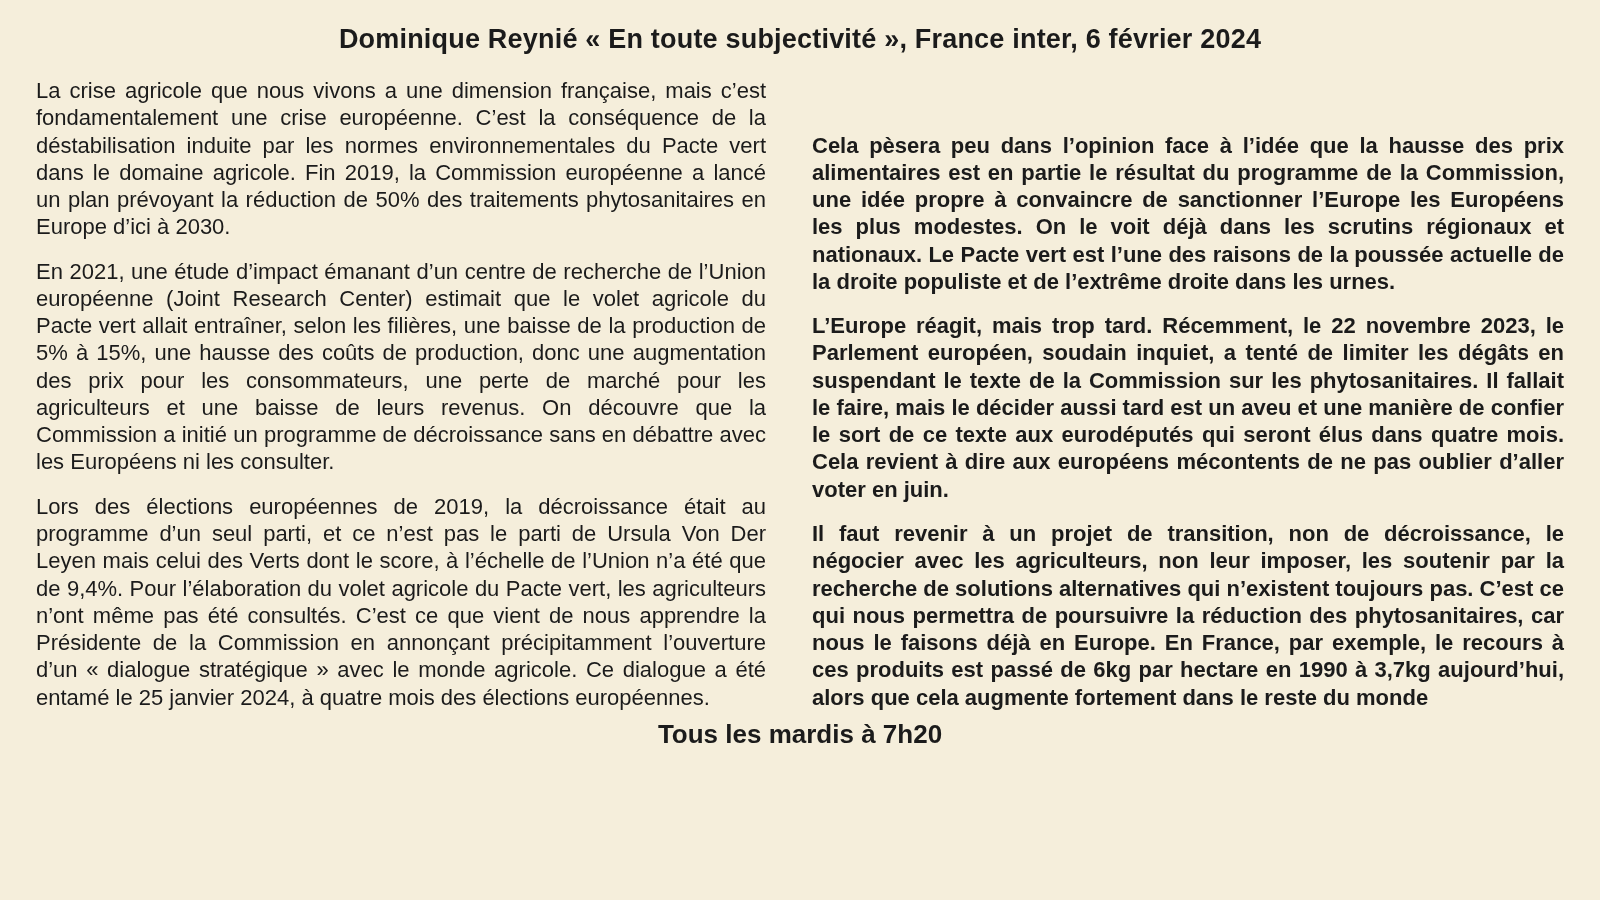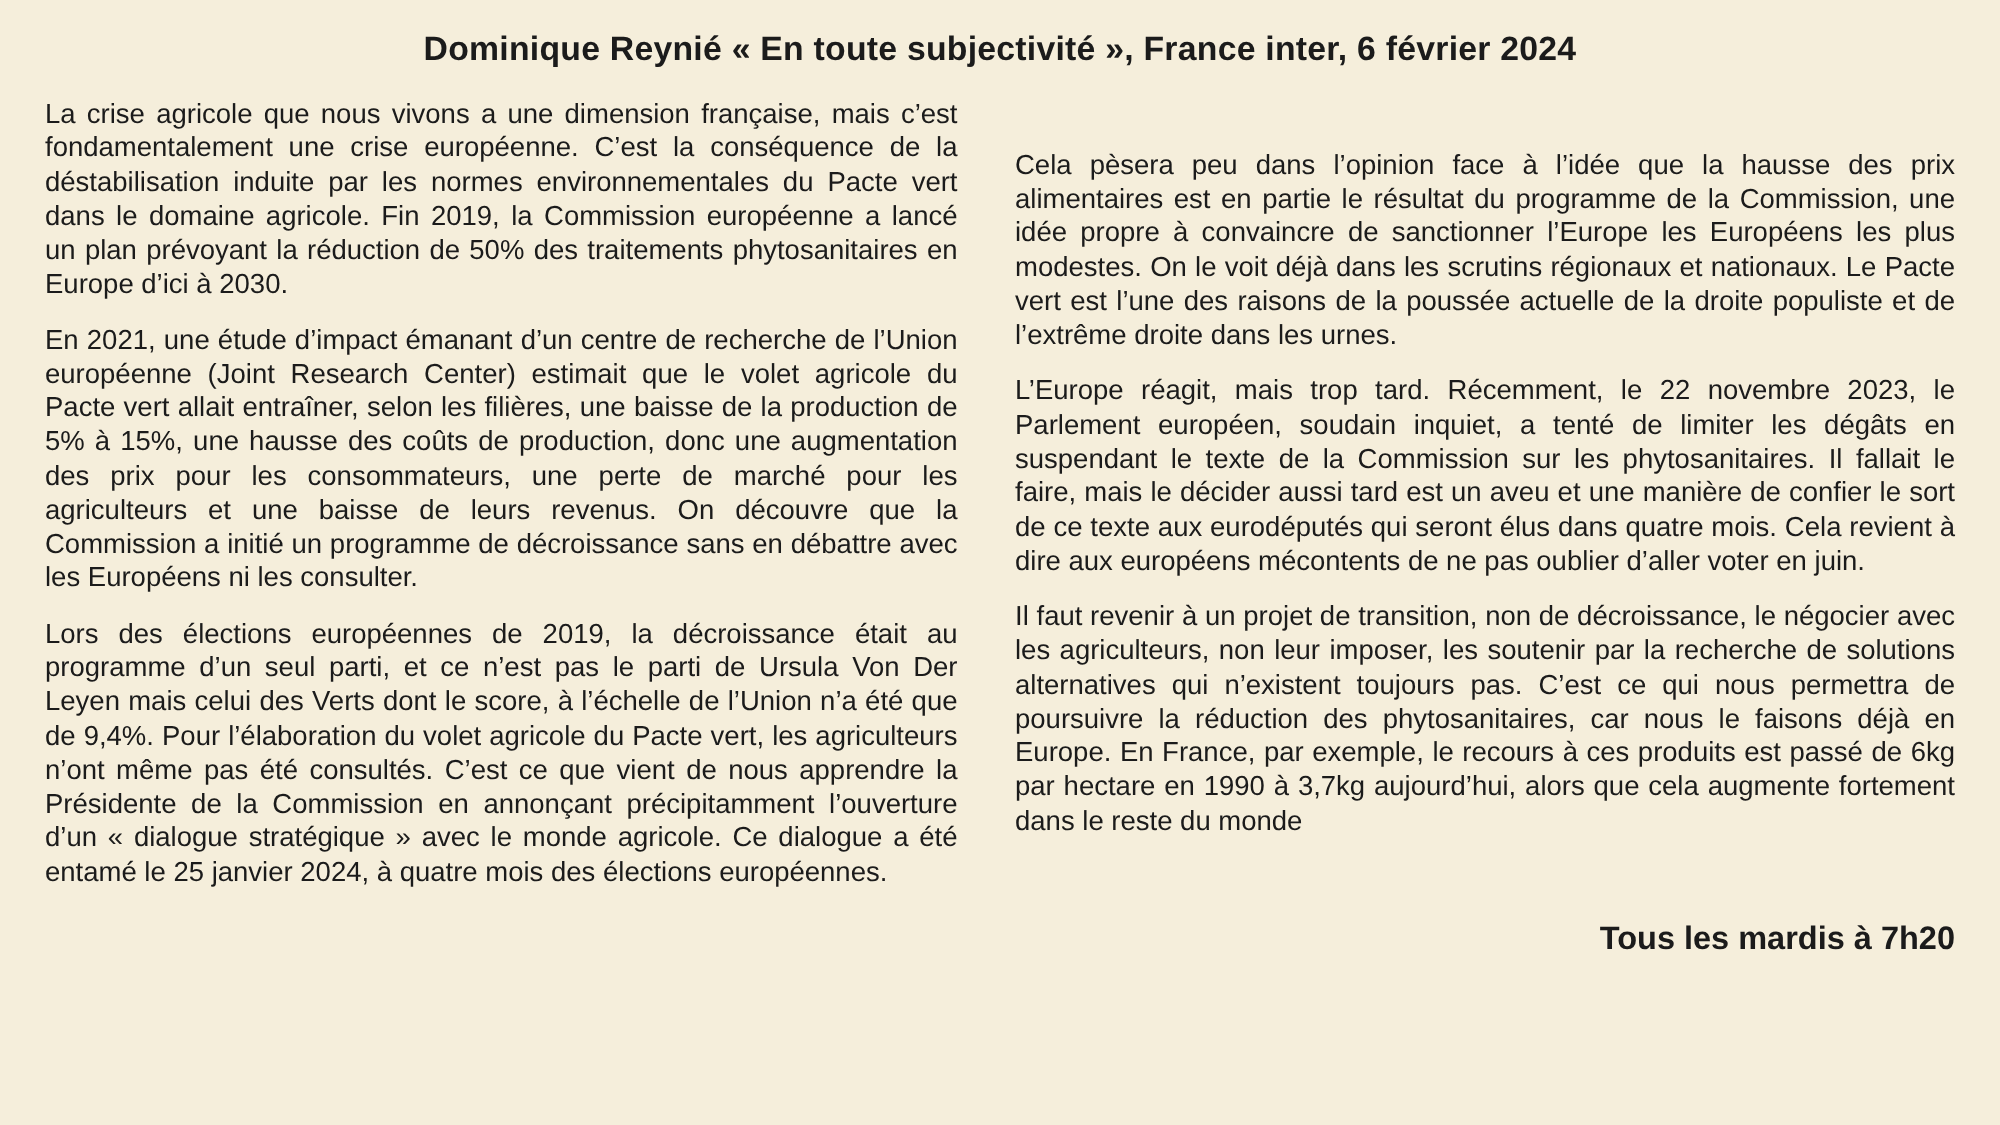--- a/index.html
+++ b/index.html
@@ -27,50 +27,51 @@
     margin: 0 0 22px 0;
     text-align: center;
     font-size: 27px;
     font-weight: bold;
     letter-spacing: 0.2px;
     color: #1b1b1b;
   }
   .columns {
     display: flex;
     flex-direction: row;
-    align-items: center;
+    align-items: flex-end;
     flex: 0 0 auto;
   }
   .col {
     font-size: 22px;
     line-height: 1.24;
     text-align: justify;
   }
   .col.left {
     flex: 0 0 730px;
     max-width: 730px;
   }
   .col.right {
     flex: 1 1 auto;
+    font-weight: bold;
   }
   .divider {
     flex: 0 0 5px;
     width: 5px;
     background: #101010;
     margin: 2px 13px 4px 28px;
   }
   .col p.para {
     margin: 0 0 17px 0;
   }
   .col p.para:last-child {
     margin-bottom: 0;
   }
   .footer {
-    margin: 24px 0 0 0;
-    text-align: right;
+    margin: 8px 0 0 0;
+    text-align: center;
     font-size: 26px;
     font-weight: bold;
     color: #1b1b1b;
   }
 </style>
 </head>
 <body>
 
 <div class="page">
 

